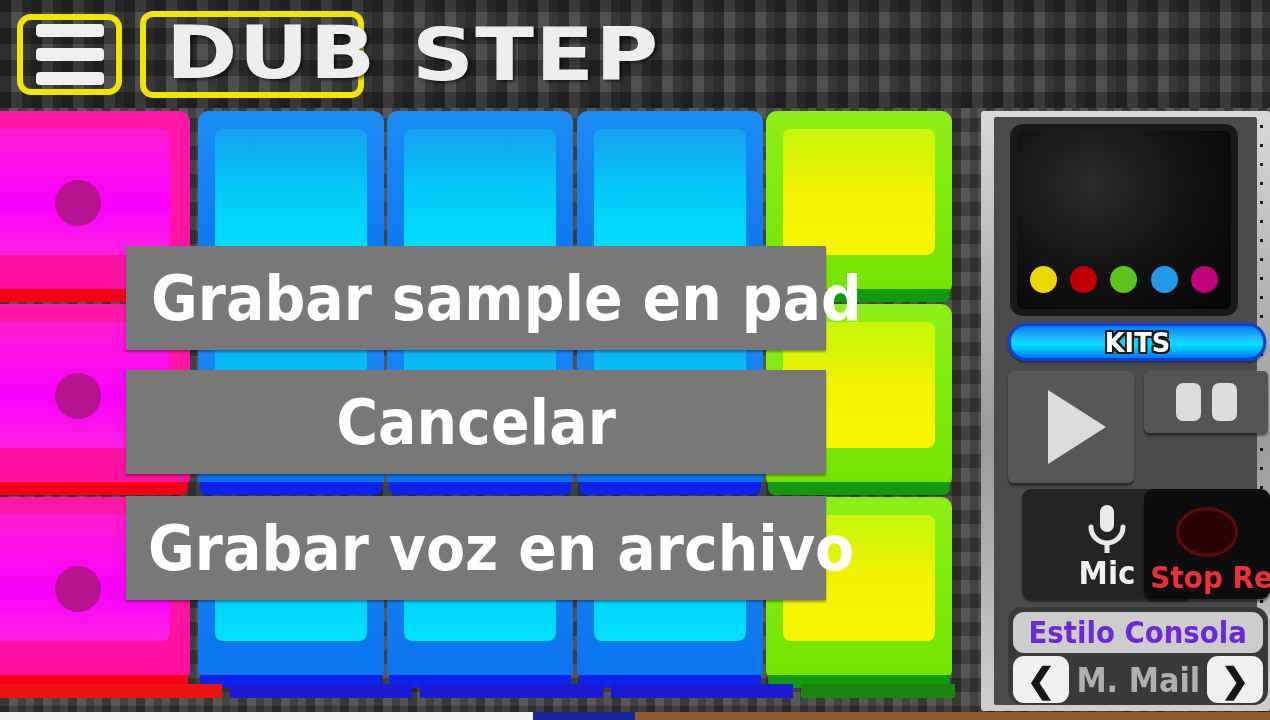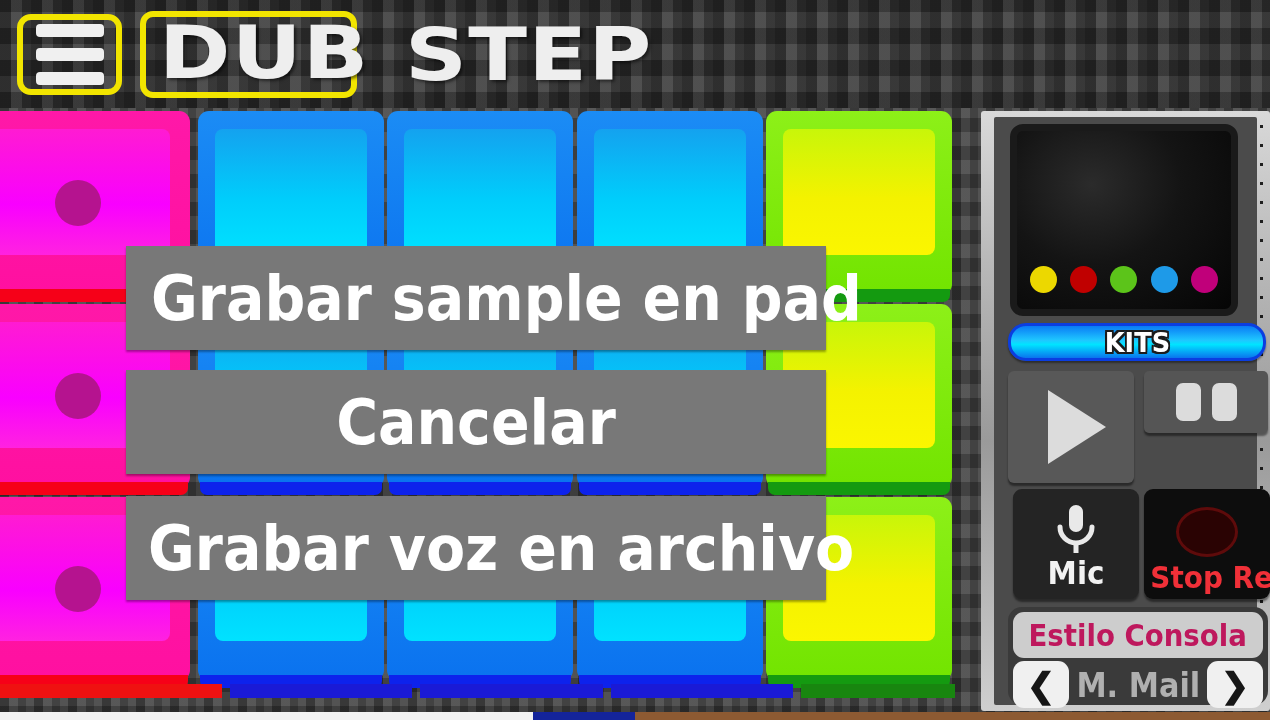--- a/index.html
+++ b/index.html
@@ -38,21 +38,21 @@
 
   #menu-btn{position:absolute;left:17px;top:14px;width:105px;height:81px;
     border:6px solid #f2e500;border-radius:14px;box-sizing:border-box;
     display:flex;flex-direction:column;justify-content:center;
     align-items:center;gap:11px;cursor:pointer;}
   #menu-btn .bar{width:68px;height:13px;background:#f0f0f0;border-radius:4px;}
 
   #logo{position:absolute;left:140px;top:8px;height:92px;
     display:flex;align-items:center;}
   #logo-dub{border:6px solid #f2e500;border-radius:13px;
-    padding:1px 13px 5px 13px;box-sizing:border-box;height:87px;
+    padding:1px 13px 5px 20px;box-sizing:border-box;height:87px;
     display:flex;align-items:center;}
   .logotxt{font-family:"DejaVu Sans",sans-serif;font-weight:bold;
     font-size:73px;line-height:73px;color:#eeeeee;letter-spacing:1px;
     transform:scaleX(1.18);transform-origin:left center;
     text-shadow:2px 2px 3px rgba(0,0,0,.55);}
   #logo-step{margin-left:48px;}
 
   
   #pads{position:absolute;left:0;top:108px;width:963px;height:612px;z-index:2;}
   .pad{position:absolute;border-radius:11px;box-sizing:border-box;
@@ -140,46 +140,46 @@
   #pause i{display:block;width:25px;height:38px;background:#dcdcdc;
     border-radius:7px;}
   #loop{position:absolute;left:148px;top:324px;width:128px;height:42px;
     border-radius:6px;box-sizing:border-box;cursor:pointer;
     background:linear-gradient(180deg,#b6f31c 0%,#f4f500 45%,#f8f800 58%,#a9ef0d 100%);
     border:3px solid #86d800;
     display:flex;align-items:center;justify-content:center;
     box-shadow:0 2px 2px rgba(0,0,0,.4);}
   #loop .emboss{font-size:29px;transform:scaleX(.92);}
 
-  #mic{position:absolute;left:19px;top:372px;width:126px;height:110px;
+  #mic{position:absolute;left:28px;top:372px;width:126px;height:110px;
     background:#242424;border-radius:9px;cursor:pointer;
-    box-shadow:0 3px 2px rgba(0,0,0,.45);}
+    box-shadow:0 3px 2px rgba(0,0,0,.45);padding-left:44px;}
   #mic .glyph{position:absolute;left:0;right:0;top:14px;height:56px;
     display:flex;align-items:center;justify-content:center;}
   #mic .lbl{position:absolute;left:0;right:0;bottom:7px;text-align:center;
     font-family:"DejaVu Sans",sans-serif;font-weight:bold;font-size:32px;
     color:#f2f2f2;transform:scaleX(.92);}
 
   #stoprec{position:absolute;left:150px;top:372px;width:126px;height:110px;
     background:#0d0d0d;border-radius:9px;cursor:pointer;
     box-shadow:0 3px 2px rgba(0,0,0,.45);}
   #stoprec .circ{position:absolute;left:50%;top:18px;width:62px;height:50px;
     margin-left:-31px;border-radius:50%;background:#2a0303;
     border:3px solid #5e0b0b;box-sizing:border-box;}
   #stoprec .lbl{position:absolute;left:0;right:0;bottom:4px;text-align:center;
     font-family:"DejaVu Sans",sans-serif;font-weight:bold;font-size:31px;
     color:#f03038;transform:scaleX(.9);white-space:nowrap;}
 
   
   #styler{position:absolute;left:14px;top:490px;width:260px;height:98px;
     background:#3a3a3a;border-radius:14px;box-sizing:border-box;padding:5px;}
-  #style-name{height:46px;background:#cdcdcd;border-radius:11px;
+  #style-name{height:41px;background:#cdcdcd;border-radius:11px;
     display:flex;align-items:center;justify-content:center;
     font-family:"DejaVu Sans",sans-serif;font-weight:bold;font-size:30px;
-    color:#be185d;transform:scaleX(1);}
+    color:#6d28d9;transform:scaleX(1);}
   #style-name span{transform:scaleX(.92);}
   #style-row{position:relative;height:48px;margin-top:3px;
     display:flex;align-items:center;justify-content:center;}
   .arrow{position:absolute;top:0;width:56px;height:47px;background:#f0f0f0;
     border-radius:11px;cursor:pointer;display:flex;align-items:center;
     justify-content:center;font-size:34px;color:#161616;font-weight:bold;}
   #arrow-l{left:0;}
   #arrow-r{right:0;}
   #style-val{font-family:"DejaVu Sans",sans-serif;font-weight:bold;
     font-size:33px;color:#b0b0b0;transform:scaleX(.92);}

